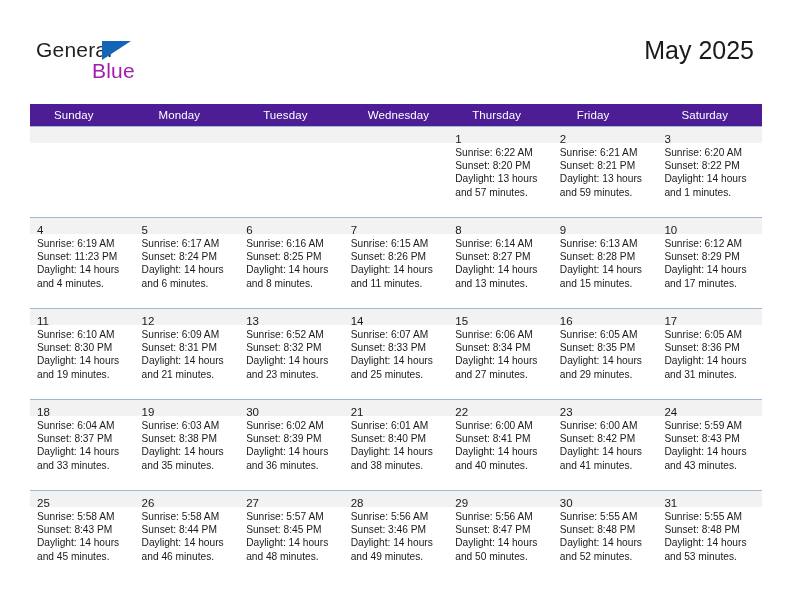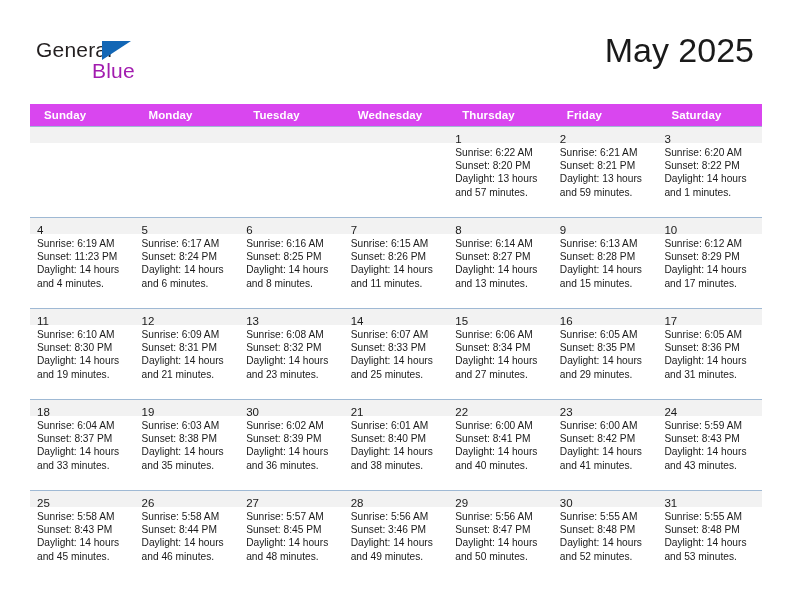--- a/index.html
+++ b/index.html
@@ -61,21 +61,21 @@
     font-size: 21px;
     letter-spacing: .2px;
     color: #a21caf;
     line-height: 24px;
   }
 
   .title-month {
     position: absolute;
     right: 38px;
     top: 34px;
-    font-size: 34px;
+    font-size: 25px;
     color: #1a1a1a;
     text-align: center;
     line-height: 32px;
     white-space: nowrap;
   }
   .title-place {
     position: absolute;
     right: 38px;
     top: 78px;
     font-size: 14.5px;
@@ -93,26 +93,26 @@
     width: 732px;
   }
   table.cal {
     border-collapse: collapse;
     table-layout: fixed;
     width: 732px;
   }
   table.cal col { width: 104.57px; }
 
   thead th {
-    background: #d946ef;
+    background: #4c1d95;
     color: #ffffff;
     font-size: 11.5px;
-    font-weight: bold;
+    font-weight: normal;
     text-align: left;
-    padding: 5px 0 5px 14px;
+    padding: 5px 0 5px 24px;
     height: 11px;
     letter-spacing: .1px;
   }
 
   td.day {
     vertical-align: top;
     padding: 0;
     height: 90px;
     border-top: 1px solid #9fb9d4;
     background: #ffffff;
@@ -298,21 +298,21 @@
               <div class="info">
                 <div>Sunrise: 6:09 AM</div>
                 <div>Sunset: 8:31 PM</div>
                 <div>Daylight: 14 hours</div>
                 <div>and 21 minutes.</div>
               </div>
             </td>
             <td class="day">
               <div class="daynum-band"><span class="daynum">13</span></div>
               <div class="info">
-                <div>Sunrise: 6:08 AM</div>
+                <div>Sunrise: 6:52 AM</div>
                 <div>Sunset: 8:32 PM</div>
                 <div>Daylight: 14 hours</div>
                 <div>and 23 minutes.</div>
               </div>
             </td>
             <td class="day">
               <div class="daynum-band"><span class="daynum">14</span></div>
               <div class="info">
                 <div>Sunrise: 6:07 AM</div>
                 <div>Sunset: 8:33 PM</div>

